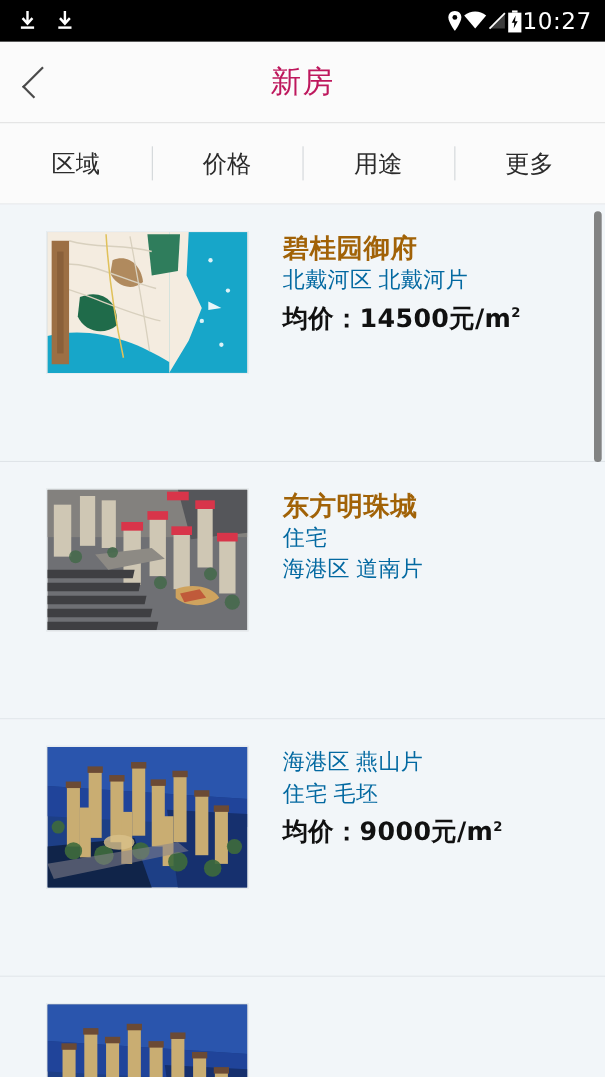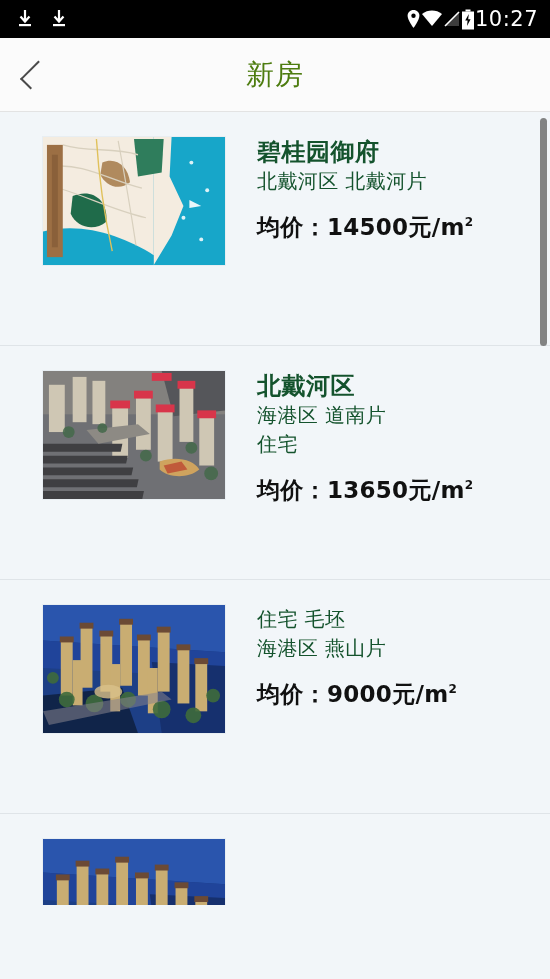--- a/index.html
+++ b/index.html
@@ -69,21 +69,21 @@
     border-left: 2px solid #4a4a4a;
     border-bottom: 2px solid #4a4a4a;
     transform: rotate(45deg);
     margin-left: 7px;
   }
   .title-text {
     position: absolute;
     left: 0; right: 0;
     text-align: center;
     font-size: 28px;
-    color: #4d7c0f;
+    color: #be185d;
     font-weight: 400;
     letter-spacing: 1px;
     pointer-events: none;
   }
 
   
   .filter-bar {
     height: 74px;
     background: #fbfbfb;
     display: flex;
@@ -140,32 +140,33 @@
 
   .info {
     margin-left: 31px;
     padding-top: 1px;
     display: flex;
     flex-direction: column;
   }
   .name {
     font-size: 24px;
     font-weight: bold;
-    color: #14532d;
+    color: #a16207;
     letter-spacing: 0.5px;
     line-height: 30px;
   }
   .meta {
     font-size: 20px;
-    color: #14532d;
+    color: #0369a1;
     line-height: 29px;
     letter-spacing: 0.4px;
+    font-family: Liberation Serif, serif;
   }
   .price {
-    margin-top: 16px;
+    margin-top: 4px;
     font-size: 23px;
     font-weight: bold;
     color: #111111;
     letter-spacing: 0.3px;
     white-space: nowrap;
   }
   .price sup {
     font-size: 12px;
     vertical-align: super;
     font-weight: bold;
@@ -241,20 +242,34 @@
     </div>
   </div>
 
   <div class="title-bar">
     <div class="back-btn">
       <span class="chev"></span>
     </div>
     <div class="title-text">新房</div>
   </div>
 
+  <div class="filter-bar">
+    <div class="filter-item">
+      <span>区域</span>
+    </div>
+    <div class="filter-item">
+      <span>价格</span>
+    </div>
+    <div class="filter-item">
+      <span>用途</span>
+    </div>
+    <div class="filter-item">
+      <span>更多</span>
+    </div>
+  </div>
 
   <div class="list">
 
     <div class="listing">
       <div class="thumb">
         <svg viewBox="0 0 184 130" preserveAspectRatio="none">
           <rect x="0" y="0" width="184" height="130" fill="#f4ece0"></rect>
           <rect x="112" y="0" width="72" height="130" fill="#17a6c9"></rect>
           <path d="M112 0 L130 0 L128 40 L142 70 L130 100 L112 130 Z" fill="#f4ece0"></path>
           <path d="M0 96 C40 86 80 100 112 120 L112 130 L0 130 Z" fill="#17a6c9"></path>
@@ -319,24 +334,23 @@
           <g fill="#44694a" opacity="0.85">
             <circle cx="26" cy="62" r="6"></circle>
             <circle cx="60" cy="58" r="5"></circle>
             <circle cx="104" cy="86" r="6"></circle>
             <circle cx="150" cy="78" r="6"></circle>
             <circle cx="170" cy="104" r="7"></circle>
           </g>
         </svg>
       </div>
       <div class="info">
-        <div class="name">北戴河区</div>
+        <div class="name">东方明珠城</div>
+        <div class="meta">住宅</div>
         <div class="meta">海港区  道南片</div>
-        <div class="meta">住宅</div>
-        <div class="price"><span>均价：</span><span>13650</span><span>元/m</span><sup>2</sup></div>
       </div>
     </div>
 
     <div class="listing">
       <div class="thumb">
         <svg viewBox="0 0 184 130" preserveAspectRatio="none">
           <rect x="0" y="0" width="184" height="130" fill="#1d3f86"></rect>
           <path d="M0 0 L184 0 L184 48 L0 36 Z" fill="#2a55ad"></path>
           <path d="M0 36 L184 48 L184 74 L0 64 Z" fill="#20449a"></path>
           <path d="M110 58 L184 62 L184 130 L120 130 Z" fill="#16306e"></path>
@@ -371,22 +385,22 @@
             <circle cx="120" cy="106" r="9"></circle>
             <circle cx="152" cy="112" r="8"></circle>
             <circle cx="10" cy="74" r="6"></circle>
             <circle cx="172" cy="92" r="7"></circle>
           </g>
           <path d="M0 108 L120 88 L130 96 L6 122 Z" fill="#86848c" opacity="0.55"></path>
           <ellipse cx="66" cy="88" rx="14" ry="7" fill="#d9c089" opacity="0.8"></ellipse>
         </svg>
       </div>
       <div class="info">
+        <div class="meta">海港区  燕山片</div>
         <div class="meta">住宅  毛坯</div>
-        <div class="meta">海港区  燕山片</div>
         <div class="price"><span>均价：</span><span>9000</span><span>元/m</span><sup>2</sup></div>
       </div>
     </div>
 
     <div class="listing">
       <div class="thumb">
         <svg viewBox="0 0 184 130" preserveAspectRatio="none">
           <rect x="0" y="0" width="184" height="130" fill="#1d3f86"></rect>
           <path d="M0 0 L184 0 L184 46 L0 34 Z" fill="#2a55ad"></path>
           <path d="M0 34 L184 46 L184 72 L0 62 Z" fill="#20449a"></path>

